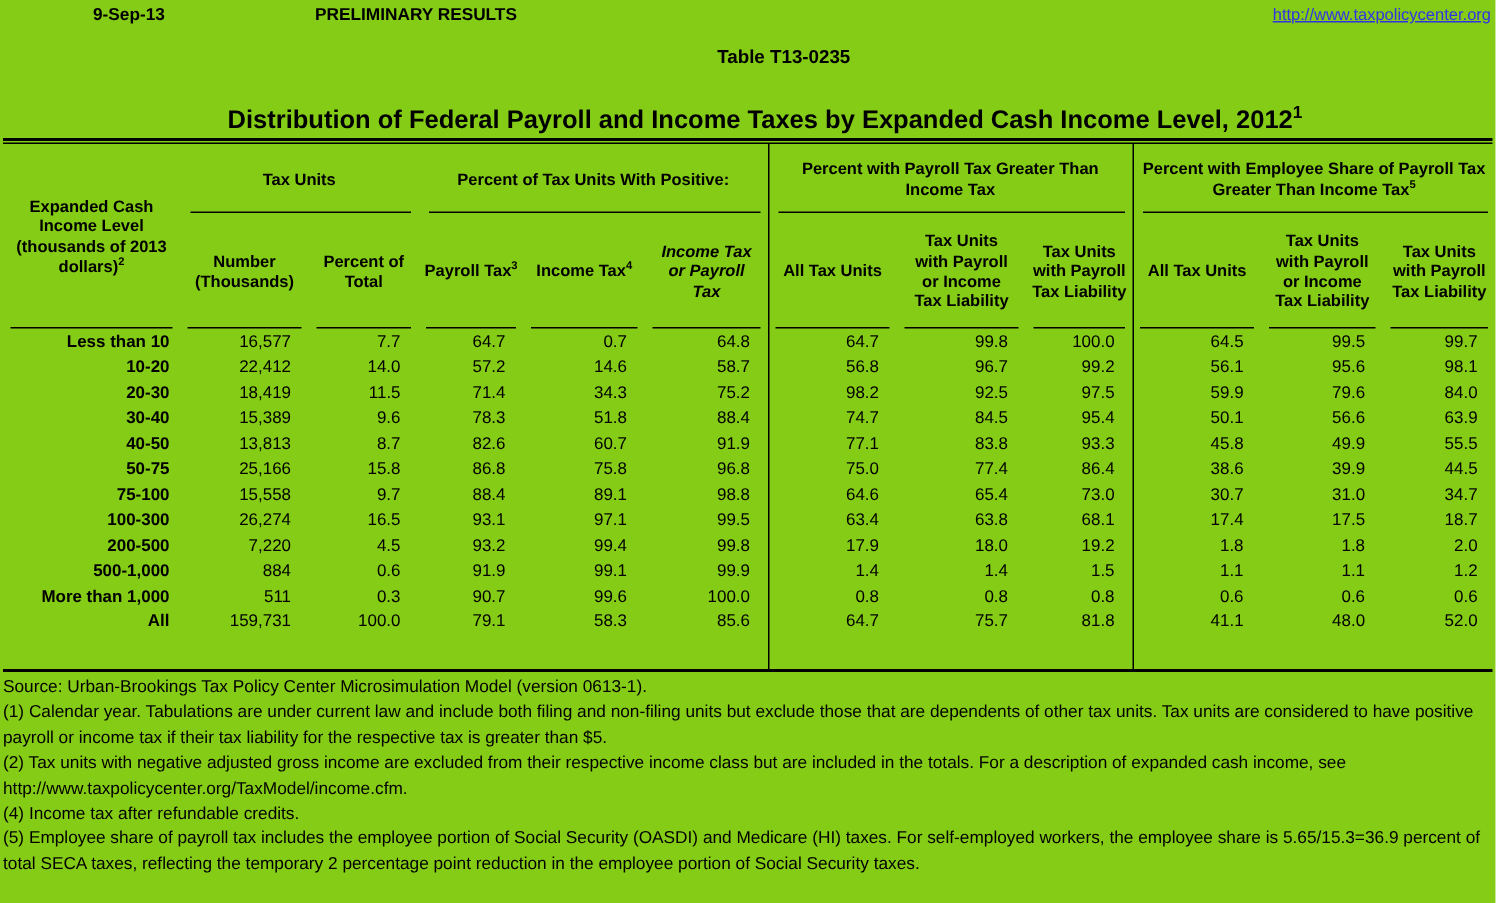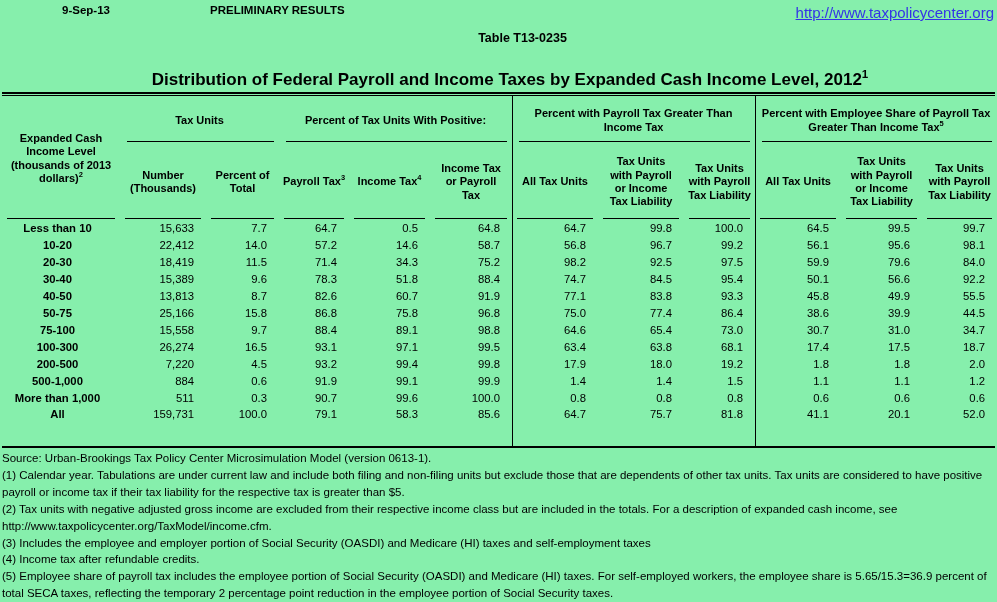--- a/index.html
+++ b/index.html
@@ -1,31 +1,31 @@
 <!DOCTYPE html>
 <html><head>
 <meta charset="utf-8">
 <style>
   * { box-sizing: border-box; }
   html, body { margin: 0; padding: 0; background: #fff; }
   .page {
     position: relative;
     width: 997px;
     height: 602px;
-    background: #86efac;
+    background: #84cc16;
     color: #000000;
     font-family: "Liberation Sans", "DejaVu Sans", sans-serif;
     overflow: hidden;
   }
   sup { font-size: 68%; line-height: 0; }
 
   
   .meta-date   { position: absolute; left: 62px;  top: 4px; font-size: 11.5px; font-weight: bold; }
   .meta-status { position: absolute; left: 210px; top: 4px; font-size: 11.5px; font-weight: bold; }
-  .meta-link   { position: absolute; right: 3px;  top: 4px; font-size: 15px; color: #3333e6; text-decoration: underline; cursor: pointer; }
+  .meta-link   { position: absolute; right: 3px;  top: 4px; font-size: 11px; color: #3333e6; text-decoration: underline; cursor: pointer; }
 
   
   .title-num  { position: absolute; top: 31px; left: 0; width: 100%; text-align: center; font-weight: bold; font-size: 12.5px; margin-left: 24px; }
   .title-main { position: absolute; top: 70px; left: 0; width: 100%; text-align: center; font-weight: bold; font-size: 17px; padding-left: 23px; }
 
   
   .topline    { position: absolute; top: 92px;  left: 2px; right: 2px; height: 4px; border-top: 2px solid #000; border-bottom: 1px solid #000; }
   .bottomline { position: absolute; top: 446px; left: 2px; right: 2px; height: 0; border-top: 2px solid #000; }
   .vsep { position: absolute; top: 96px; height: 350px; width: 0; border-left: 1.5px solid #000; }
   .vsep-1 { left: 512px; }
@@ -39,26 +39,26 @@
     font-size: 11px;
     line-height: 1.22;
     text-align: center;
     vertical-align: middle;
     padding: 0 4px;
   }
   tr.grow { height: 47px; }
   tr.srow { height: 76px; }
   .uline    { position: absolute; height: 0; border-bottom: 1.5px solid #000; bottom: 1px; left: 5px; right: 5px; }
   .ul-group { bottom: 2px; left: 7px; right: 5px; }
-  .sh-narrow  { max-width: 66px; margin: 0 auto; }
+  .sh-narrow  { max-width: 66px; margin: 0 auto; font-style: italic; }
   .sh-narrow2 { max-width: 72px; margin: 0 auto; }
   .nw { white-space: nowrap; }
 
   tbody tr { height: 16.92px; }
-  tbody th.row-label { font-size: 11.3px; font-weight: bold; text-align: center; padding: 0 7px 0 0; }
+  tbody th.row-label { font-size: 11.3px; font-weight: bold; text-align: right; padding: 0 7px 0 0; }
   tbody td { font-size: 11.3px; text-align: right; padding: 0 12px 0 0; }
 
   
   .footnotes { position: absolute; top: 450px; left: 2px; right: 2px; font-size: 11.5px; line-height: 16.9px; }
   .footnotes p { margin: 0; }
 </style>
 </head>
 <body>
 
 <div class="page">
@@ -155,24 +155,24 @@
           </th>
         <th>
             <div><span>Tax Units with Payroll Tax Liability</span><sup></sup></div>
             <span class="uline"></span>
           </th>
       </tr>
     </thead>
     <tbody>
         <tr>
           <th class="row-label">Less than 10</th>
-          <td>15,633</td>
+          <td>16,577</td>
           <td>7.7</td>
           <td>64.7</td>
-          <td>0.5</td>
+          <td>0.7</td>
           <td>64.8</td>
           <td>64.7</td>
           <td>99.8</td>
           <td>100.0</td>
           <td>64.5</td>
           <td>99.5</td>
           <td>99.7</td>
         </tr>
         <tr>
           <th class="row-label">10-20</th>
@@ -207,21 +207,21 @@
           <td>15,389</td>
           <td>9.6</td>
           <td>78.3</td>
           <td>51.8</td>
           <td>88.4</td>
           <td>74.7</td>
           <td>84.5</td>
           <td>95.4</td>
           <td>50.1</td>
           <td>56.6</td>
-          <td>92.2</td>
+          <td>63.9</td>
         </tr>
         <tr>
           <th class="row-label">40-50</th>
           <td>13,813</td>
           <td>8.7</td>
           <td>82.6</td>
           <td>60.7</td>
           <td>91.9</td>
           <td>77.1</td>
           <td>83.8</td>
@@ -318,30 +318,29 @@
           <th class="row-label">All</th>
           <td>159,731</td>
           <td>100.0</td>
           <td>79.1</td>
           <td>58.3</td>
           <td>85.6</td>
           <td>64.7</td>
           <td>75.7</td>
           <td>81.8</td>
           <td>41.1</td>
-          <td>20.1</td>
+          <td>48.0</td>
           <td>52.0</td>
         </tr>
       </tbody>
   </table>
 
   <div class="bottomline"></div>
 
   <div class="footnotes">
     <p>Source: Urban-Brookings Tax Policy Center Microsimulation Model (version 0613-1).</p>
     <p>(1) Calendar year. Tabulations are under current law and include both filing and non-filing units but exclude those that are dependents of other tax units.  Tax units are considered to have positive payroll or income tax if their tax liability for the respective tax is greater than $5.</p>
     <p>(2) Tax units with negative adjusted gross income are excluded from their respective income class but are included in the totals. For a description of expanded cash income, see http://www.taxpolicycenter.org/TaxModel/income.cfm.</p>
-    <p>(3) Includes the employee and employer portion of Social Security (OASDI) and Medicare (HI) taxes and self-employment taxes</p>
     <p>(4) Income tax after refundable credits.</p>
     <p>(5) Employee share of payroll tax includes the employee portion of Social Security (OASDI) and Medicare (HI) taxes. For self-employed workers, the employee share is 5.65/15.3=36.9 percent of total SECA taxes, reflecting the temporary 2 percentage point reduction in the employee portion of Social Security taxes.</p>
   </div>
 
 </div>
 
 </body></html>

